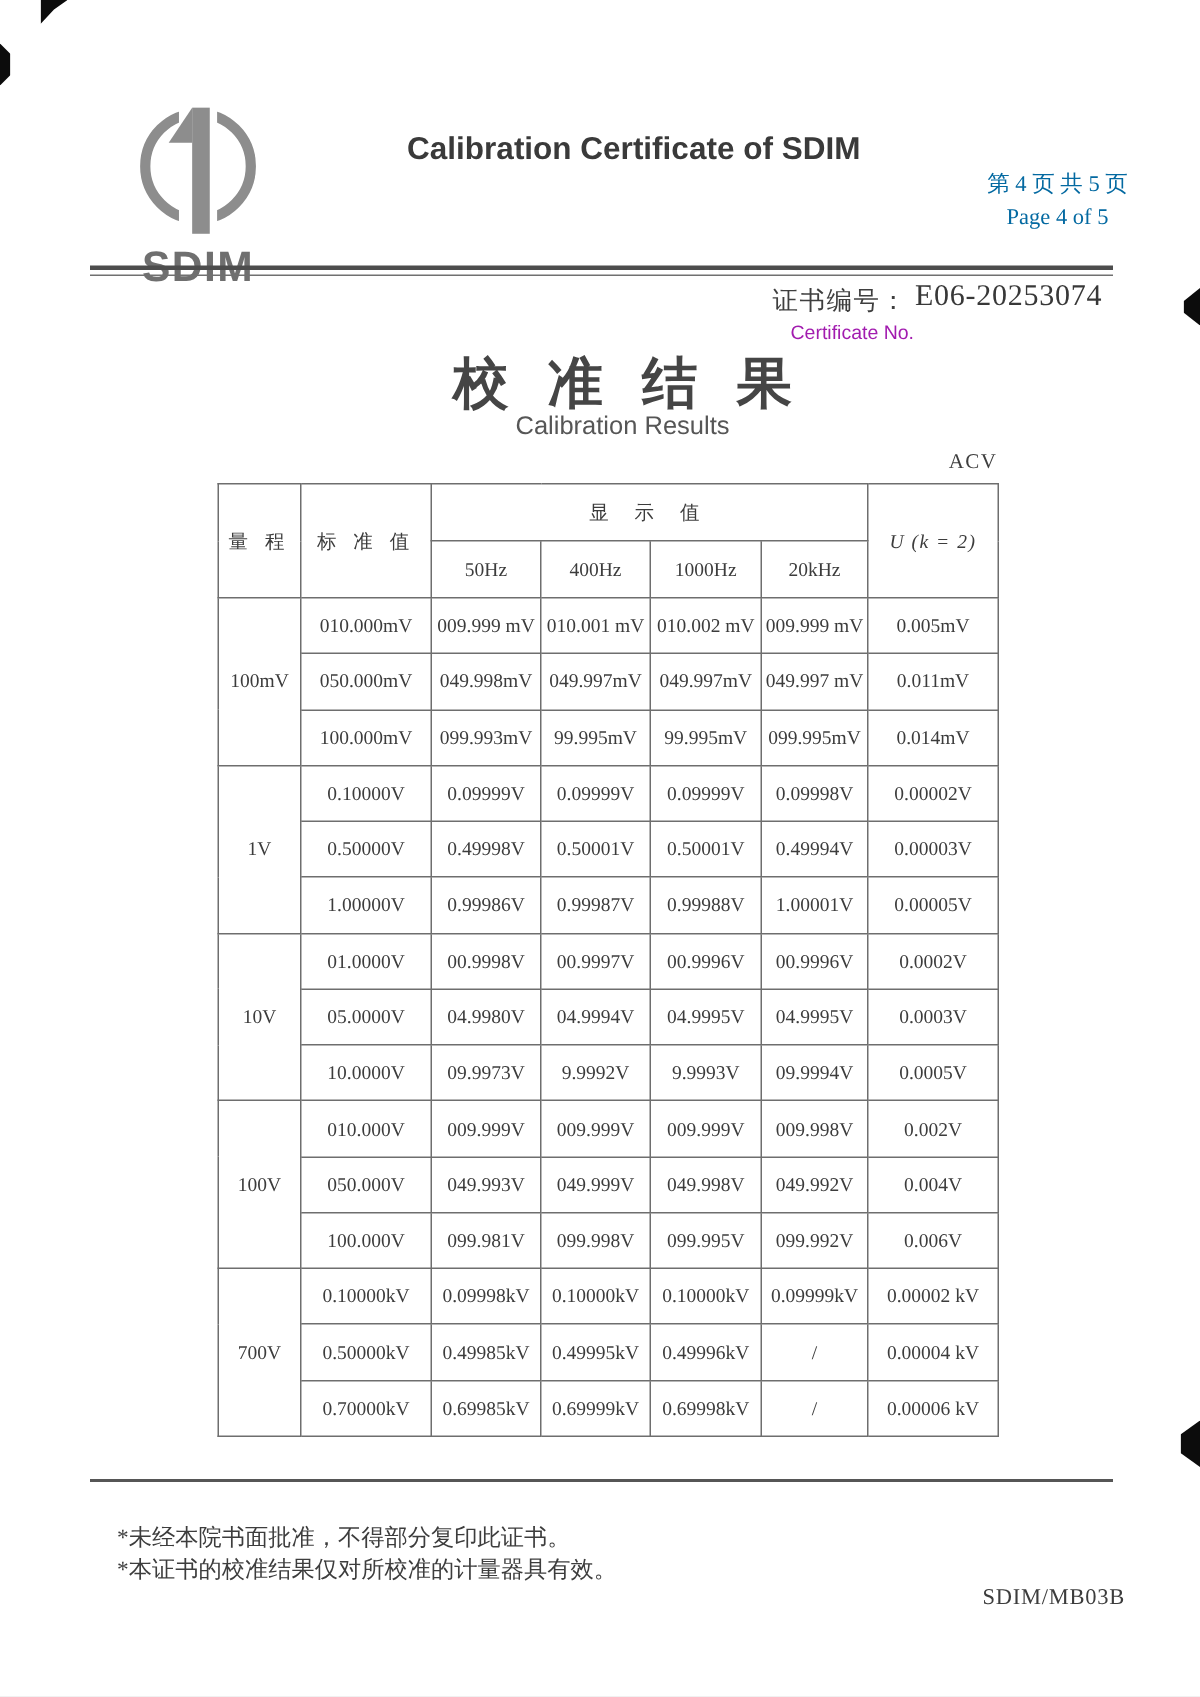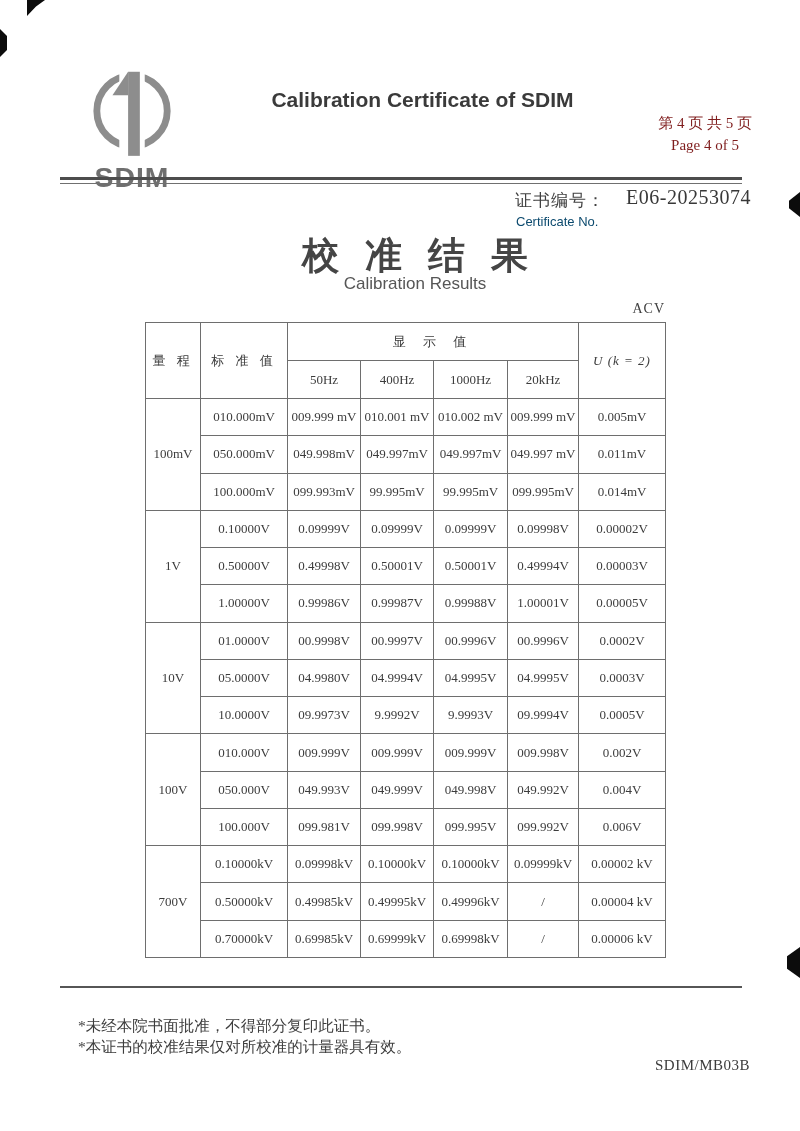--- a/index.html
+++ b/index.html
@@ -27,30 +27,30 @@
     font-size: 33px; font-weight: 600; letter-spacing: 2px;
     color: #3f3f3f; white-space: nowrap;
   }
   .title-en {
     margin-top: 8px;
     font-family: "Liberation Sans", "DejaVu Sans", sans-serif;
     font-size: 21px; font-weight: bold; color: #3a3a3a; white-space: nowrap;
   }
   .page-info {
     position: absolute; left: 638px; top: 113px; width: 134px;
-    text-align: center; font-size: 15px; line-height: 1.45; color: #7f1d1d;
+    text-align: center; font-size: 15px; line-height: 1.45; color: #0369a1;
   }
 
   .rule-top    { position: absolute; left: 60px; width: 682px; top: 177px; height: 3px; background: #4d4d4d; }
   .rule-bottom { position: absolute; left: 60px; width: 682px; top: 183px; height: 1px; background: #707070; }
 
   
   .cert-label-cn { position: absolute; left: 515px; top: 189px; font-size: 17px; letter-spacing: 1px; color: #3f3f3f; }
-  .cert-number   { position: absolute; left: 610px; top: 186px; font-size: 20px; letter-spacing: 0.5px; color: #383838; margin-left: 16px; }
-  .cert-label-en { position: absolute; left: 516px; top: 214px; font-family: "Liberation Sans", sans-serif; font-size: 13px; color: #0c4a6e; }
+  .cert-number   { position: absolute; left: 610px; top: 186px; font-size: 20px; letter-spacing: 0.5px; color: #383838; }
+  .cert-label-en { position: absolute; left: 527px; top: 214px; font-family: "Liberation Sans", sans-serif; font-size: 13px; color: #a21caf; }
 
   
   .results-cn {
     position: absolute; left: 215px; top: 231px; width: 400px; text-align: center;
     font-family: "Liberation Sans", "DejaVu Sans", sans-serif;
     font-size: 37px; font-weight: bold; color: #454545;
     letter-spacing: 26px; padding-left: 26px; box-sizing: border-box; white-space: nowrap;
   }
   .results-en {
     position: absolute; left: 215px; top: 274px; width: 400px; text-align: center;

